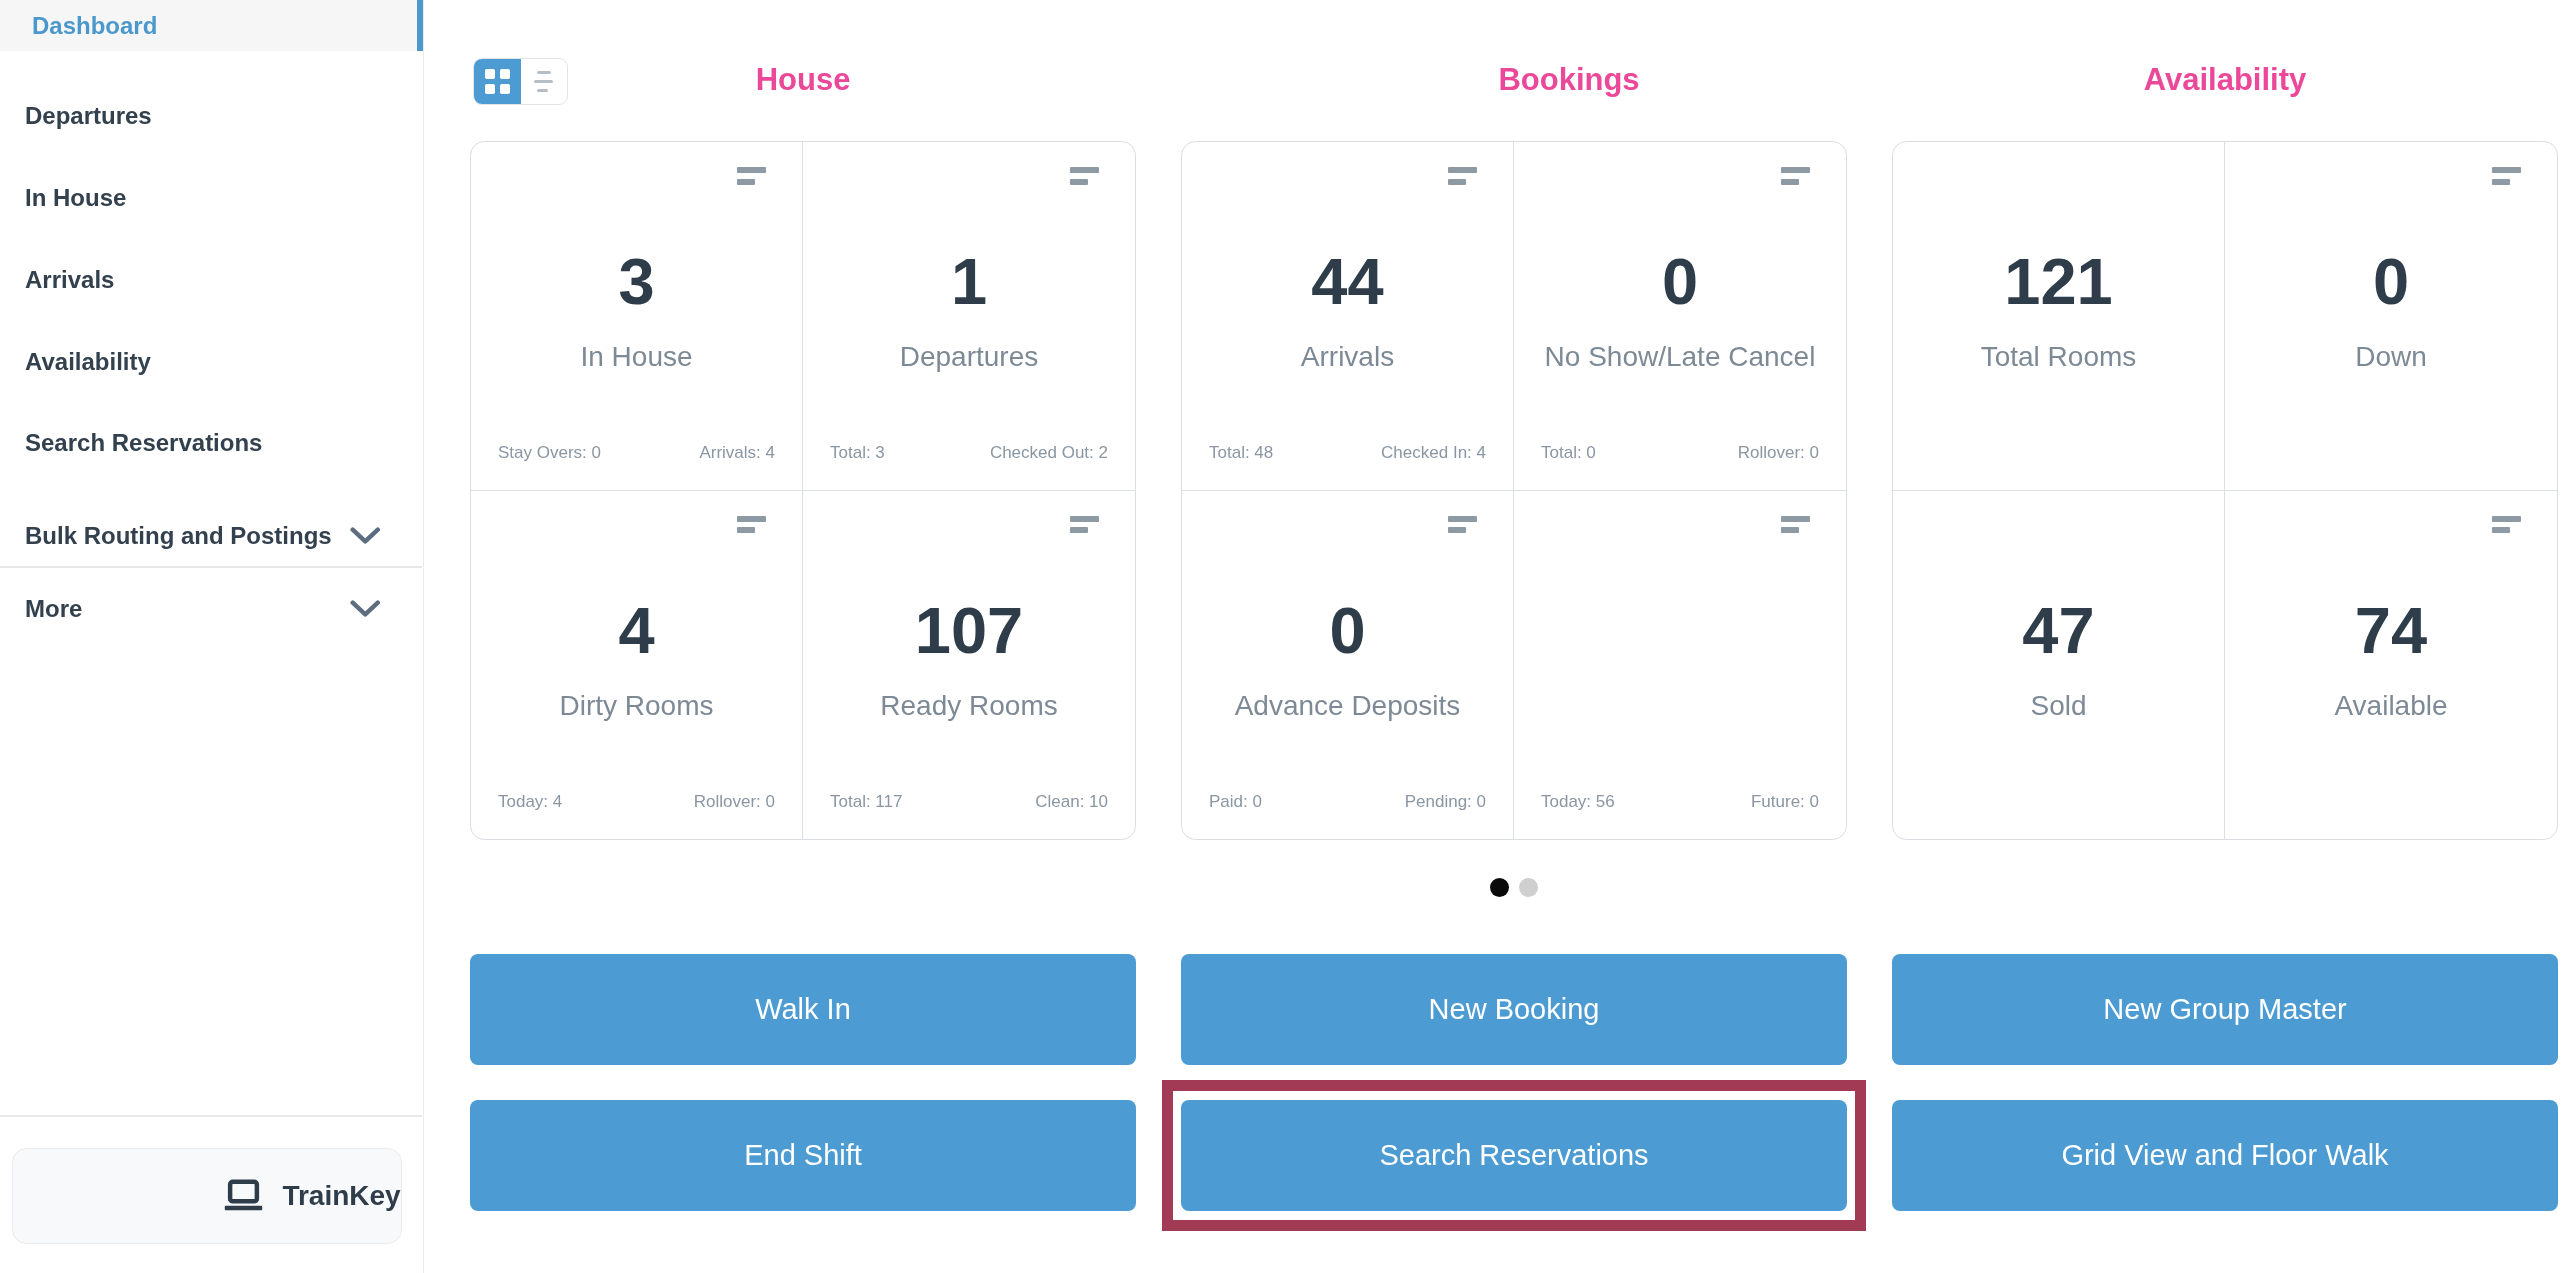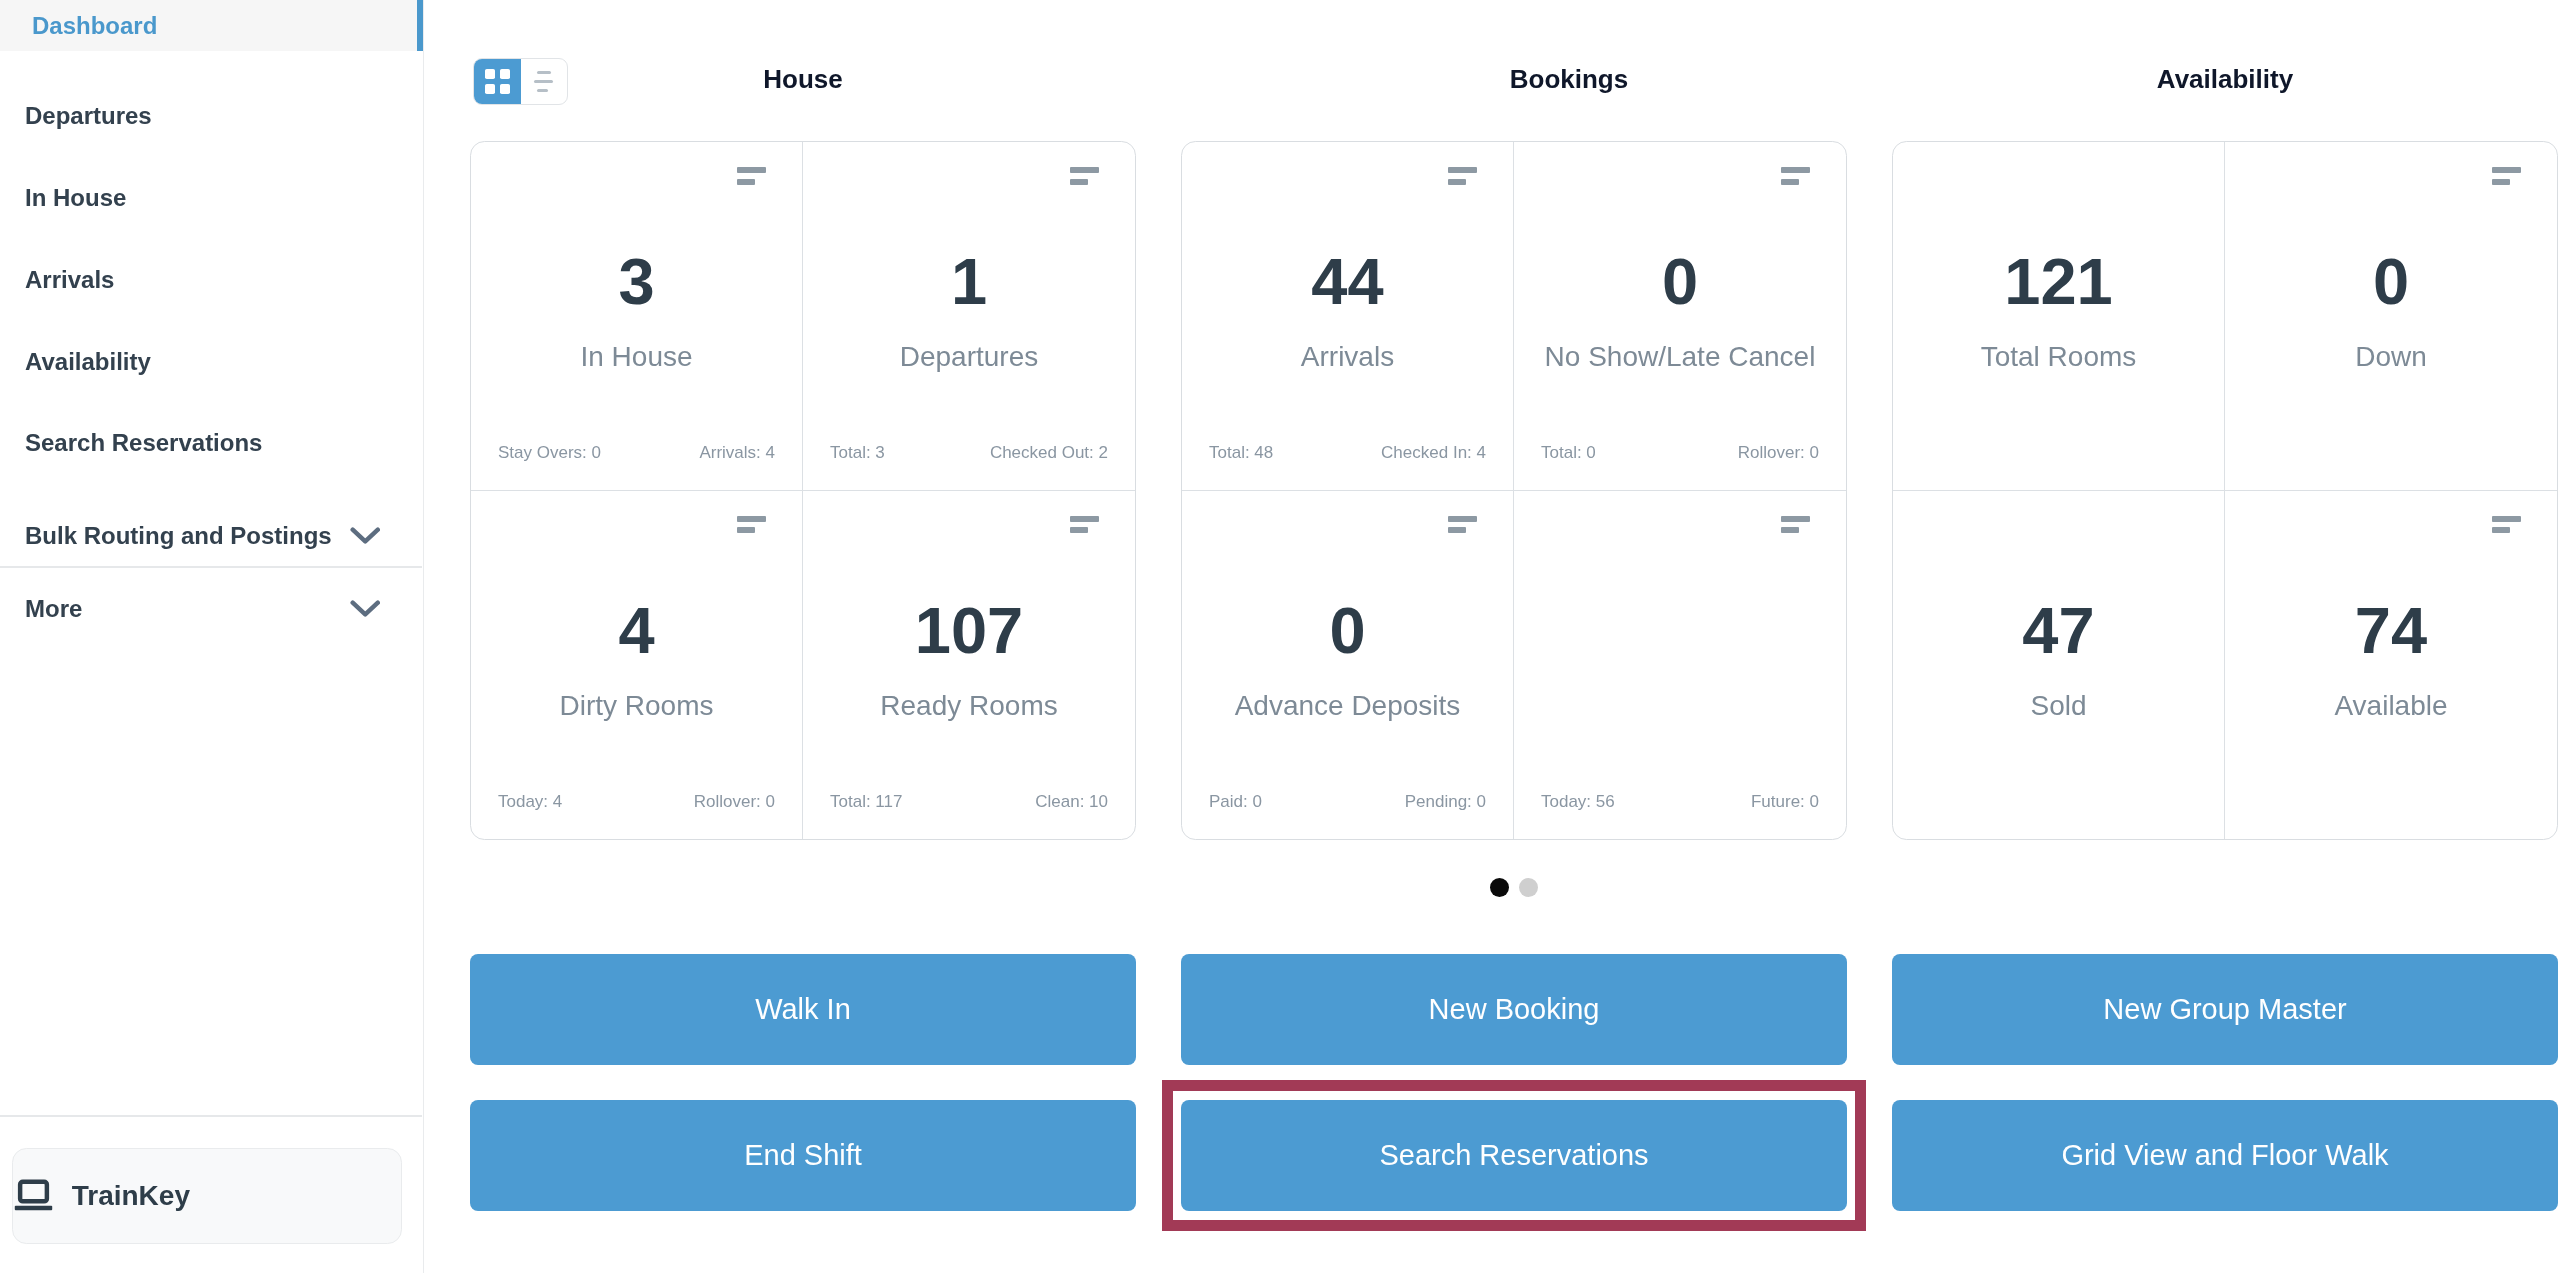--- a/index.html
+++ b/index.html
@@ -9,38 +9,38 @@
 
   
   .sidebar { position:absolute; left:0; top:0; width:424px; height:1274px; background:#fff; border-right:1.8px solid #e9ebed; }
   .nav-item { position:absolute; left:0; width:422px; display:flex; align-items:center; padding-left:25px;
               font-size:24px; font-weight:700; color:#33414e; cursor:pointer; }
   .nav-item.active { background:#f6f6f6; color:#4a98cc; }
   .active-bar { position:absolute; right:0; top:0; width:6.3px; height:51px; background:#4a98cc; }
   .chev { margin-left:auto; margin-right:42px; display:flex; align-items:center; }
   .nav-divider { position:absolute; left:0; width:422px; height:1.8px; background:#e6e8ea; }
   .trainkey-btn { position:absolute; left:11.7px; top:1148px; width:390px; height:96px; border-radius:14.4px;
-                  background:#f8f9fa; border:1.8px solid #e9ebed; display:flex; align-items:center; justify-content:flex-start;
+                  background:#f8f9fa; border:1.8px solid #e9ebed; display:flex; align-items:center; justify-content:flex-end;
                   gap:18px; font-size:28px; font-weight:700; color:#2e3d49; cursor:pointer; font-family:inherit; }
 
   
   .view-toggle { position:absolute; left:473px; top:58px; width:95px; height:47px; display:flex;
                  border:1.8px solid #e1e4e7; border-radius:9px; overflow:hidden; background:#fff; }
   .vt-half { flex:1; display:flex; align-items:center; justify-content:center; cursor:pointer; }
   .vt-grid { background:#4c9bd2; }
   .grid-ico { display:grid; grid-template-columns:10px 10px; grid-gap:5.4px; }
   .grid-ico span { width:10px; height:10px; background:#fff; border-radius:1.8px; }
   .list-ico div { height:3.6px; background:#b6bfc7; border-radius:1.8px; margin-bottom:5.4px; }
   .list-ico .l1 { width:14.4px; margin-left:2.7px; }
   .list-ico .l2 { width:19px; }
   .list-ico .l3 { width:10.8px; margin-left:2.7px; margin-bottom:0; }
 
   
   .sec-title { position:absolute; top:57px; height:45px; width:666px; display:flex; align-items:center;
-               justify-content:center; font-size:26px; font-weight:700; color:#0f172a; }
+               justify-content:center; font-size:31px; font-weight:700; color:#ec4899; }
 
   
   .card-group { position:absolute; top:141px; width:666px; height:699px; border:1.8px solid #d9dde1;
                 border-radius:14.4px; display:grid; grid-template-columns:1fr 1fr; grid-template-rows:1fr 1fr; background:#fff; }
   .cell { position:relative; cursor:pointer; }
   .cell.br { border-right:1.8px solid #dce0e4; }
   .cell.bb { border-bottom:1.8px solid #dce0e4; }
   .menu-icon { position:absolute; top:25px; right:36px; width:29px; cursor:pointer; }
   .menu-icon .m1 { width:29px; height:6.3px; background:#8d99a3; border-radius:0.9px; }
   .menu-icon .m2 { width:18px; height:6.3px; background:#8d99a3; border-radius:0.9px; margin-top:5.4px; }

